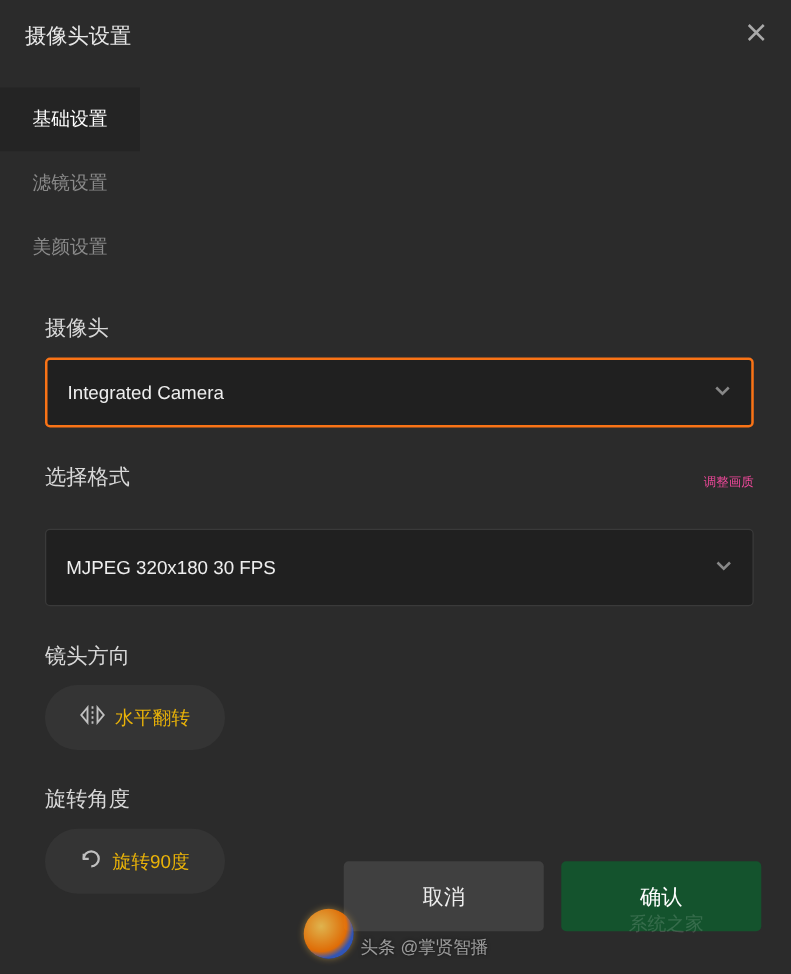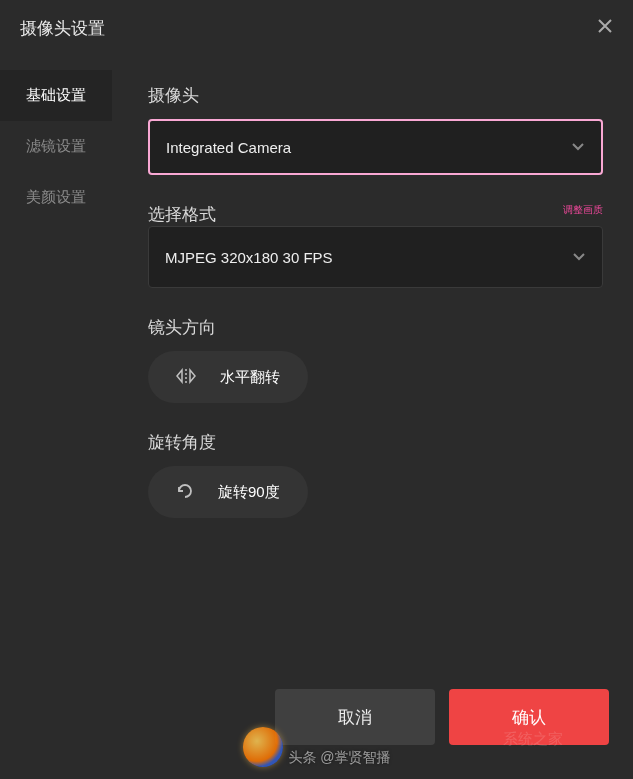--- a/index.html
+++ b/index.html
@@ -34,20 +34,21 @@
     .close-icon svg {
       width: 16px;
       height: 16px;
       stroke: #aaa;
       stroke-width: 2;
       fill: none;
     }
     .content-wrap {
       display: flex;
       height: calc(100% - 56px);
+      flex-direction: column;
     }
     .sidebar {
       width: 112px;
       display: flex;
       flex-direction: column;
       padding-top: 14px;
     }
     .sidebar-item {
       padding: 16px 0;
       text-align: center;
@@ -65,66 +66,66 @@
       position: relative;
     }
     .field-label {
       font-size: 17px;
       color: #d8d8d8;
       margin-bottom: 12px;
     }
     .label-row {
       display: flex;
       justify-content: space-between;
-      align-items: flex-start;
-      margin-bottom: 0;
+      align-items: flex-end;
+      margin-bottom: 30px;
     }
     .link-text {
       font-size: 10px;
       color: #ec4899;
       cursor: pointer;
     }
     .select-box {
       display: flex;
       justify-content: space-between;
       align-items: center;
       background: #202020;
       border: 1px solid #3a3a3a;
       border-radius: 4px;
       height: 62px;
       padding: 0 16px;
       font-size: 15px;
       color: #eee;
       cursor: pointer;
     }
     .select-box.highlighted {
-      border: 2px solid #f9a8d4;
+      border: 2px solid #f97316;
       height: 56px;
     }
     .chevron-down svg {
       width: 14px;
       height: 14px;
       stroke: #888;
       stroke-width: 2;
       fill: none;
     }
     .field-group {
       margin-bottom: 28px;
     }
     .pill-button {
       display: inline-flex;
       align-items: center;
-      gap: 24px;
+      gap: 8px;
       background: #343434;
       border: none;
       border-radius: 26px;
       height: 52px;
       padding: 0 28px;
       font-size: 15px;
-      color: #ffffff;
+      color: #eab308;
       cursor: pointer;
     }
     .flip-icon svg {
       width: 20px;
       height: 16px;
       stroke: #c0c0c0;
       stroke-width: 1.5;
       fill: none;
     }
     .rotate-icon svg {
@@ -150,21 +151,21 @@
       cursor: pointer;
       display: flex;
       align-items: center;
       justify-content: center;
     }
     .btn-cancel {
       background: #404040;
       color: #eee;
     }
     .btn-confirm {
-      background: #ef4444;
+      background: #14532d;
       color: #fff;
     }
     .watermark {
       position: absolute;
       bottom: 12px;
       left: 50%;
       transform: translateX(-50%);
       display: flex;
       align-items: flex-end;
       gap: 6px;

